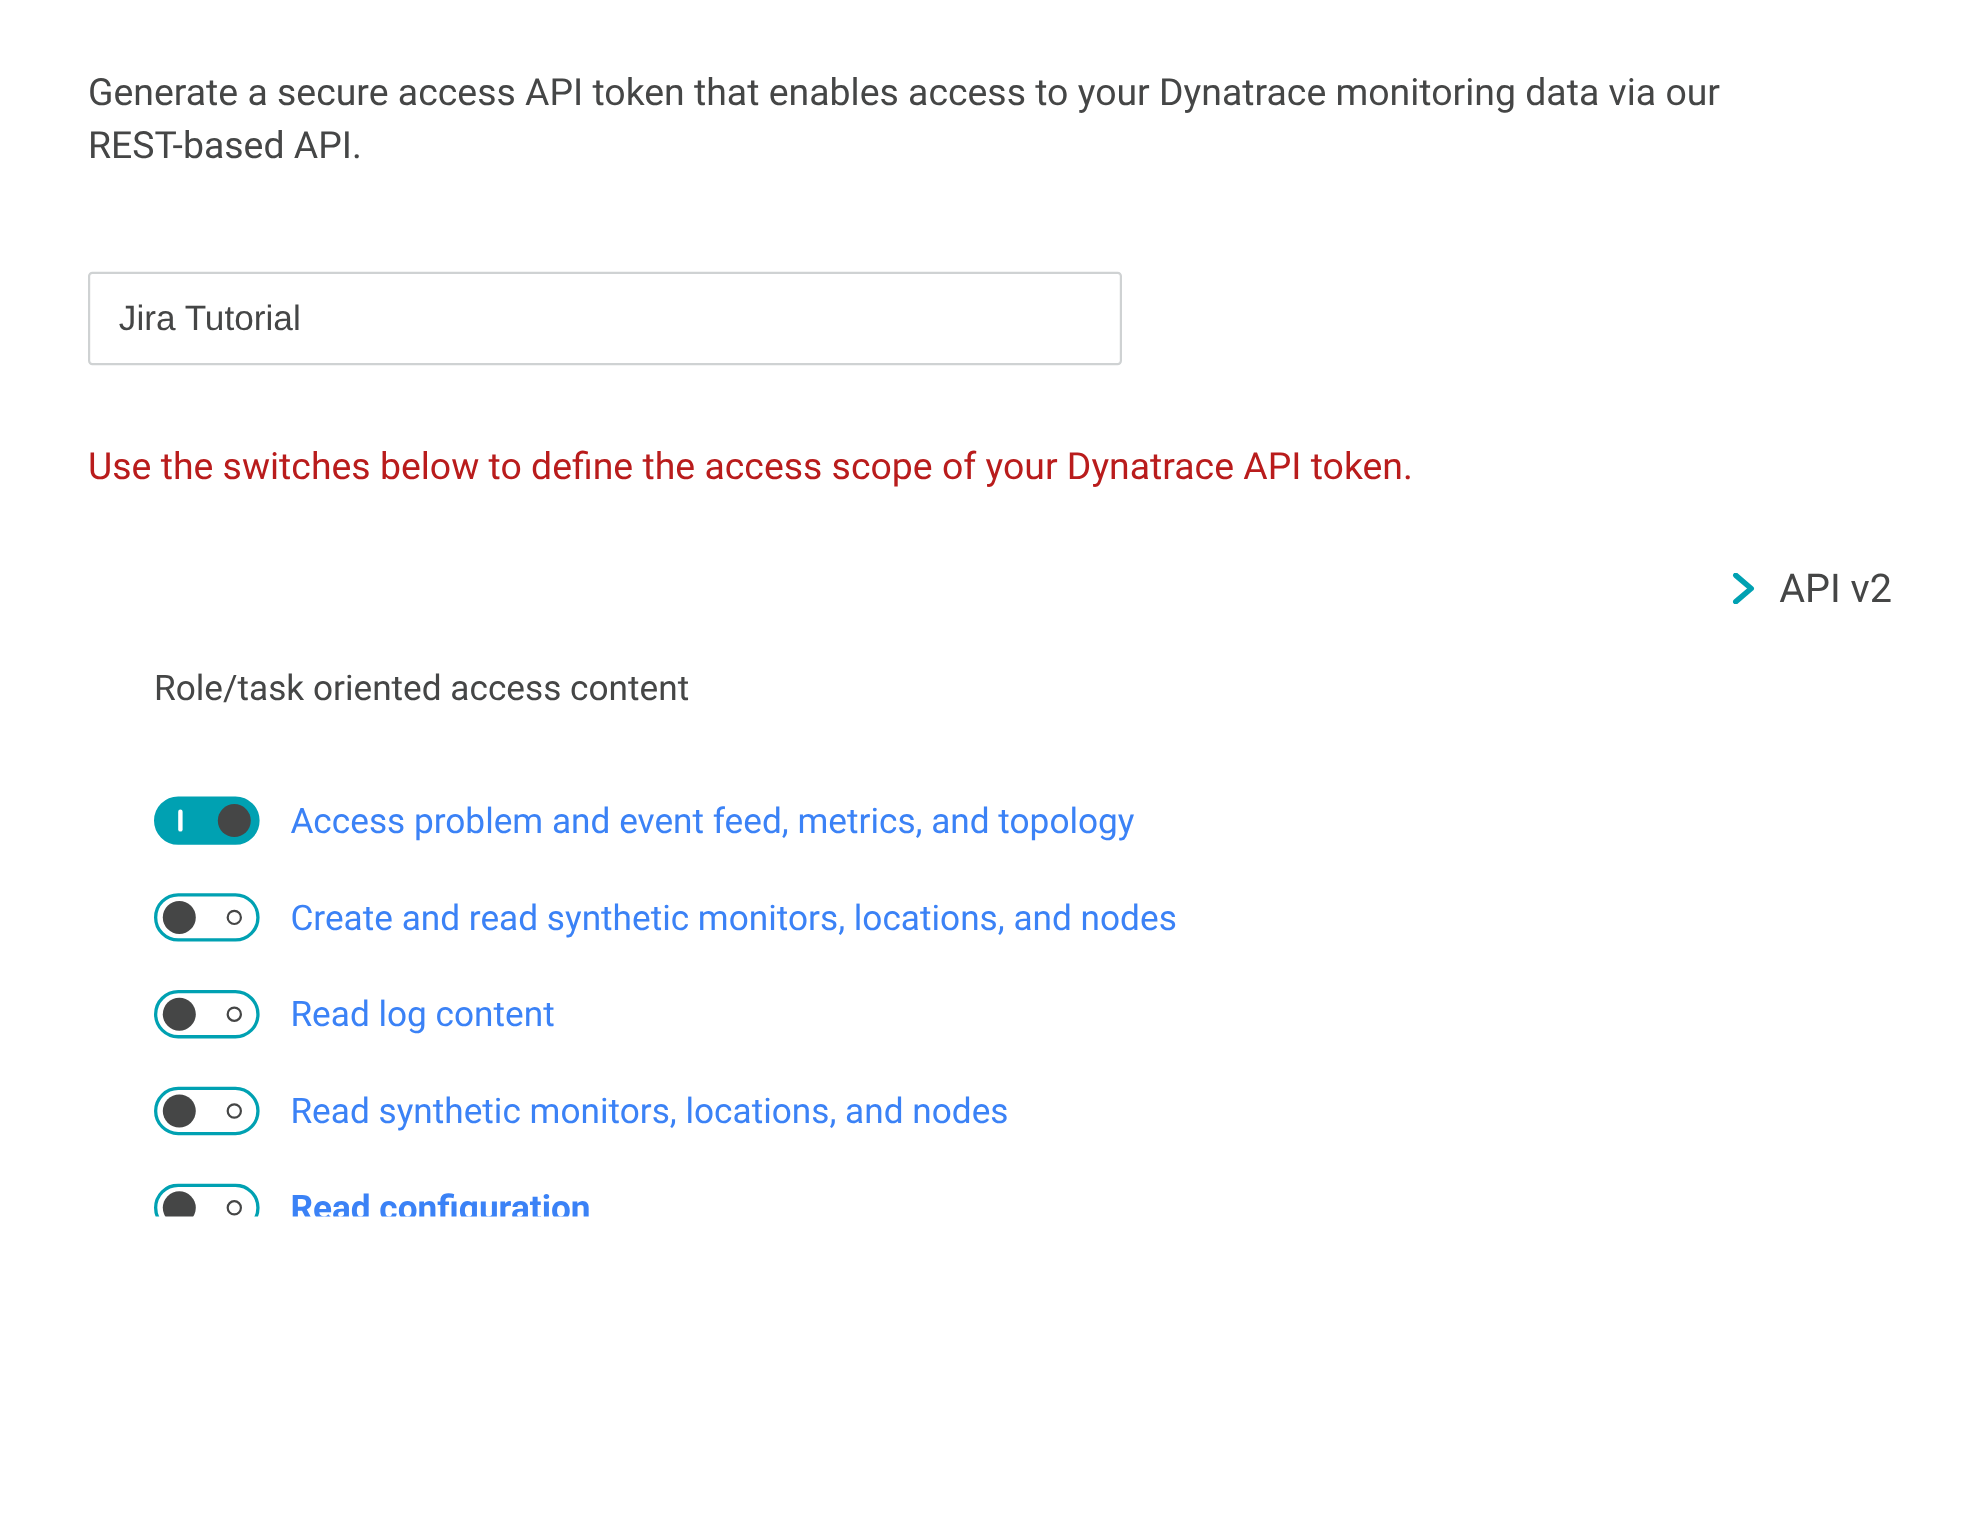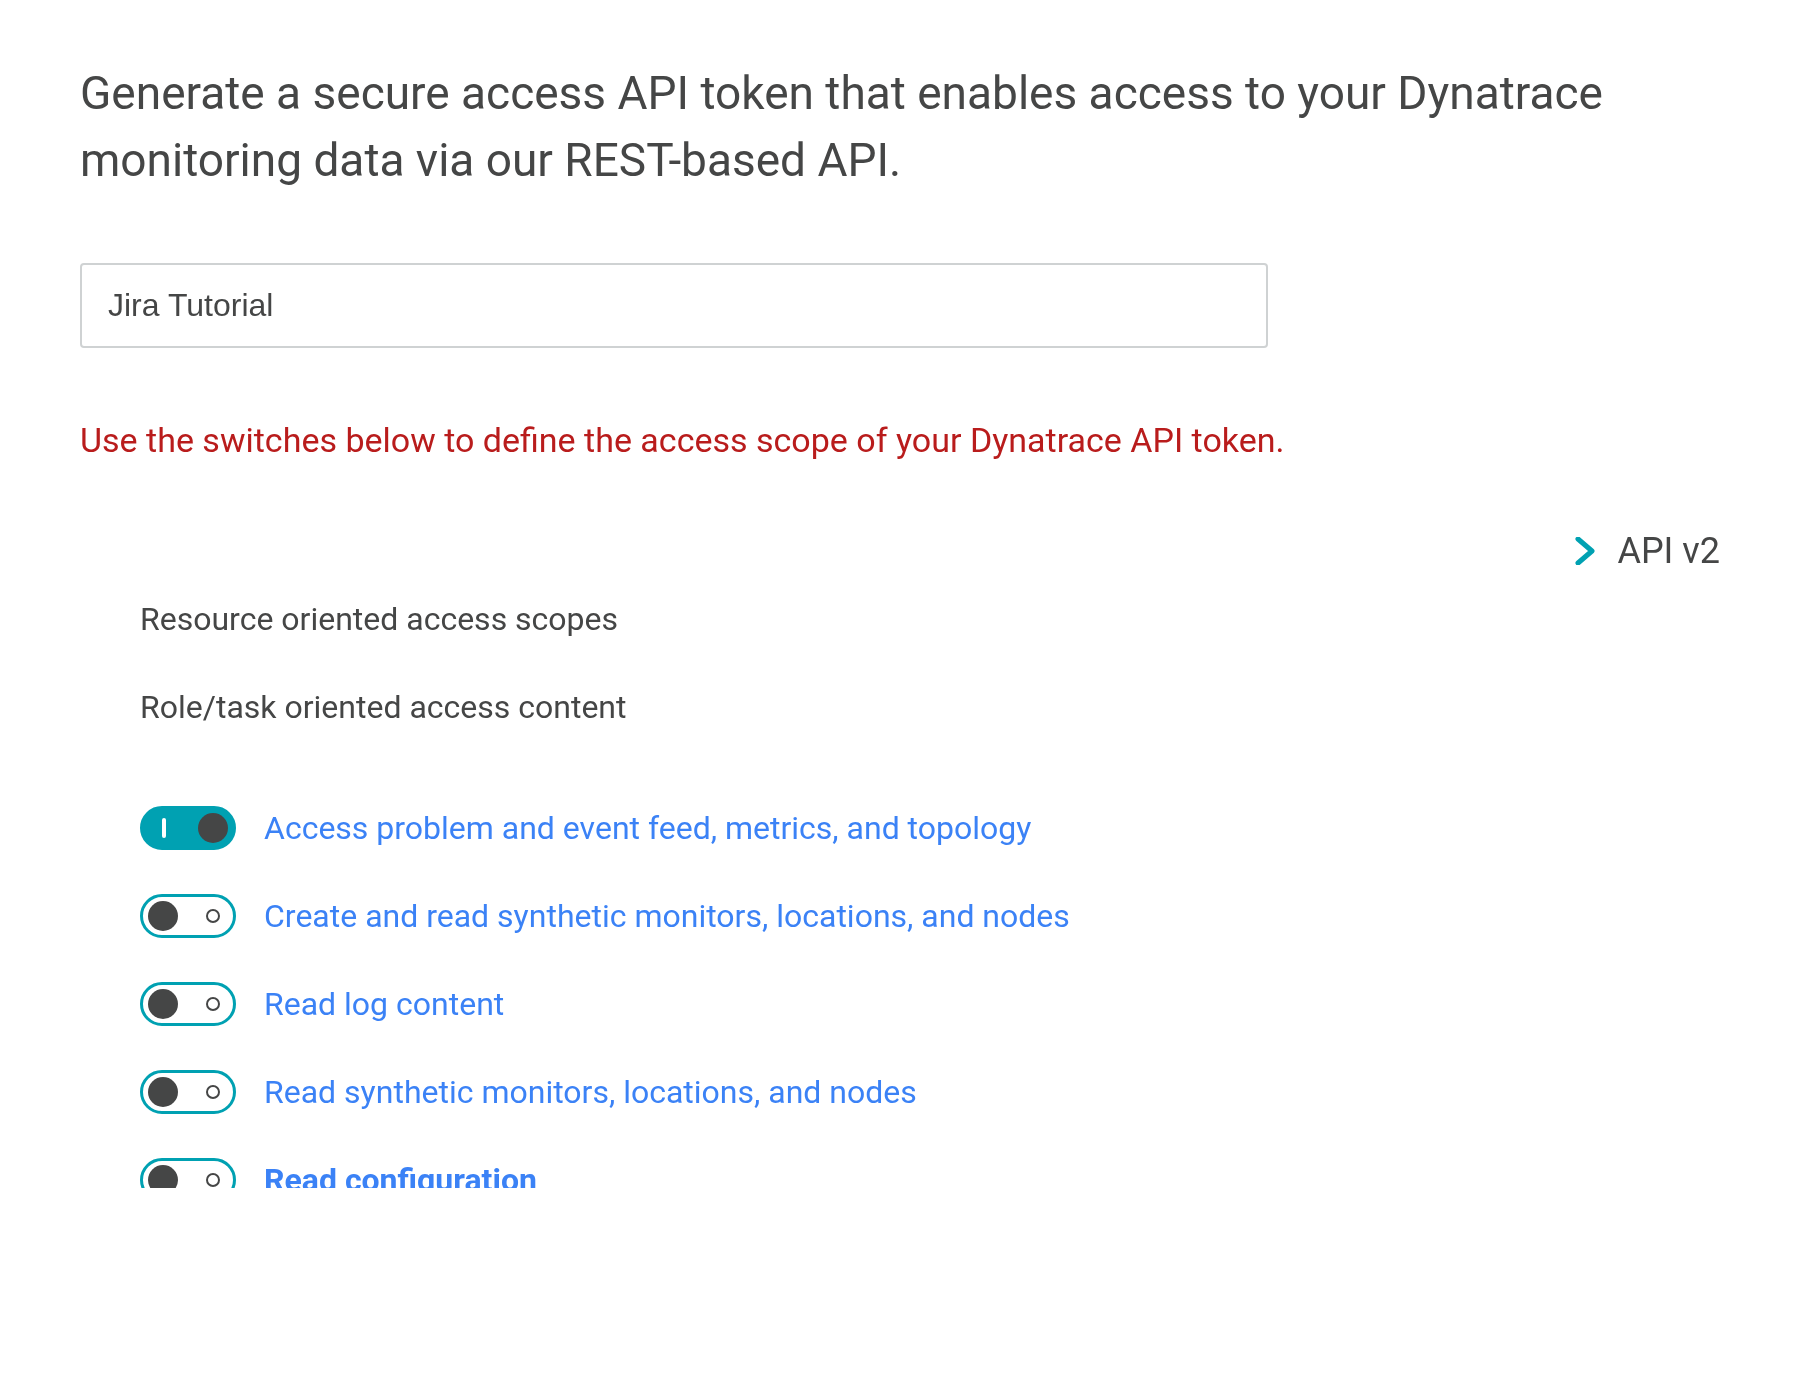--- a/index.html
+++ b/index.html
@@ -8,29 +8,29 @@
     background: #ffffff;
     font-family: -apple-system, BlinkMacSystemFont, "Segoe UI", Roboto, "Helvetica Neue", Arial, sans-serif;
     color: #454646;
   }
   .page {
     padding: 60px 80px;
     width: 1800px;
     box-sizing: border-box;
   }
   .intro {
-    font-size: 46px;
+    font-size: 34px;
     line-height: 1.45;
     color: #454646;
     max-width: 1550px;
-    margin-bottom: 70px;
+    margin-bottom: 88px;
   }
   .token-input {
     display: block;
-    width: 1188px;
+    width: 940px;
     box-sizing: border-box;
     padding: 22px 26px;
     font-size: 32px;
     color: #454646;
     background: #ffffff;
     border: 2px solid #cfd2d3;
     border-radius: 4px;
     outline: none;
   }
   .scope-intro {
@@ -156,21 +156,20 @@
 
   <div class="section">
     <div class="section-header">
       <span class="chev">
         <svg width="22" height="28" viewBox="0 0 22 28">
           <polyline points="4,2 18,14 4,26" fill="none" stroke="#00a1b2" stroke-width="5" stroke-linecap="round" stroke-linejoin="round"></polyline>
         </svg>
       </span>
       <span class="section-title">API v2</span>
     </div>
-    <div class="section-sub">Resource oriented access scopes</div>
   </div>
 
   <div class="section">
     <div class="section-sub">Role/task oriented access content</div>
 
     <div class="switch-list">
 
       <div class="switch-row">
         <div class="switch on">
           <div class="track"></div>

